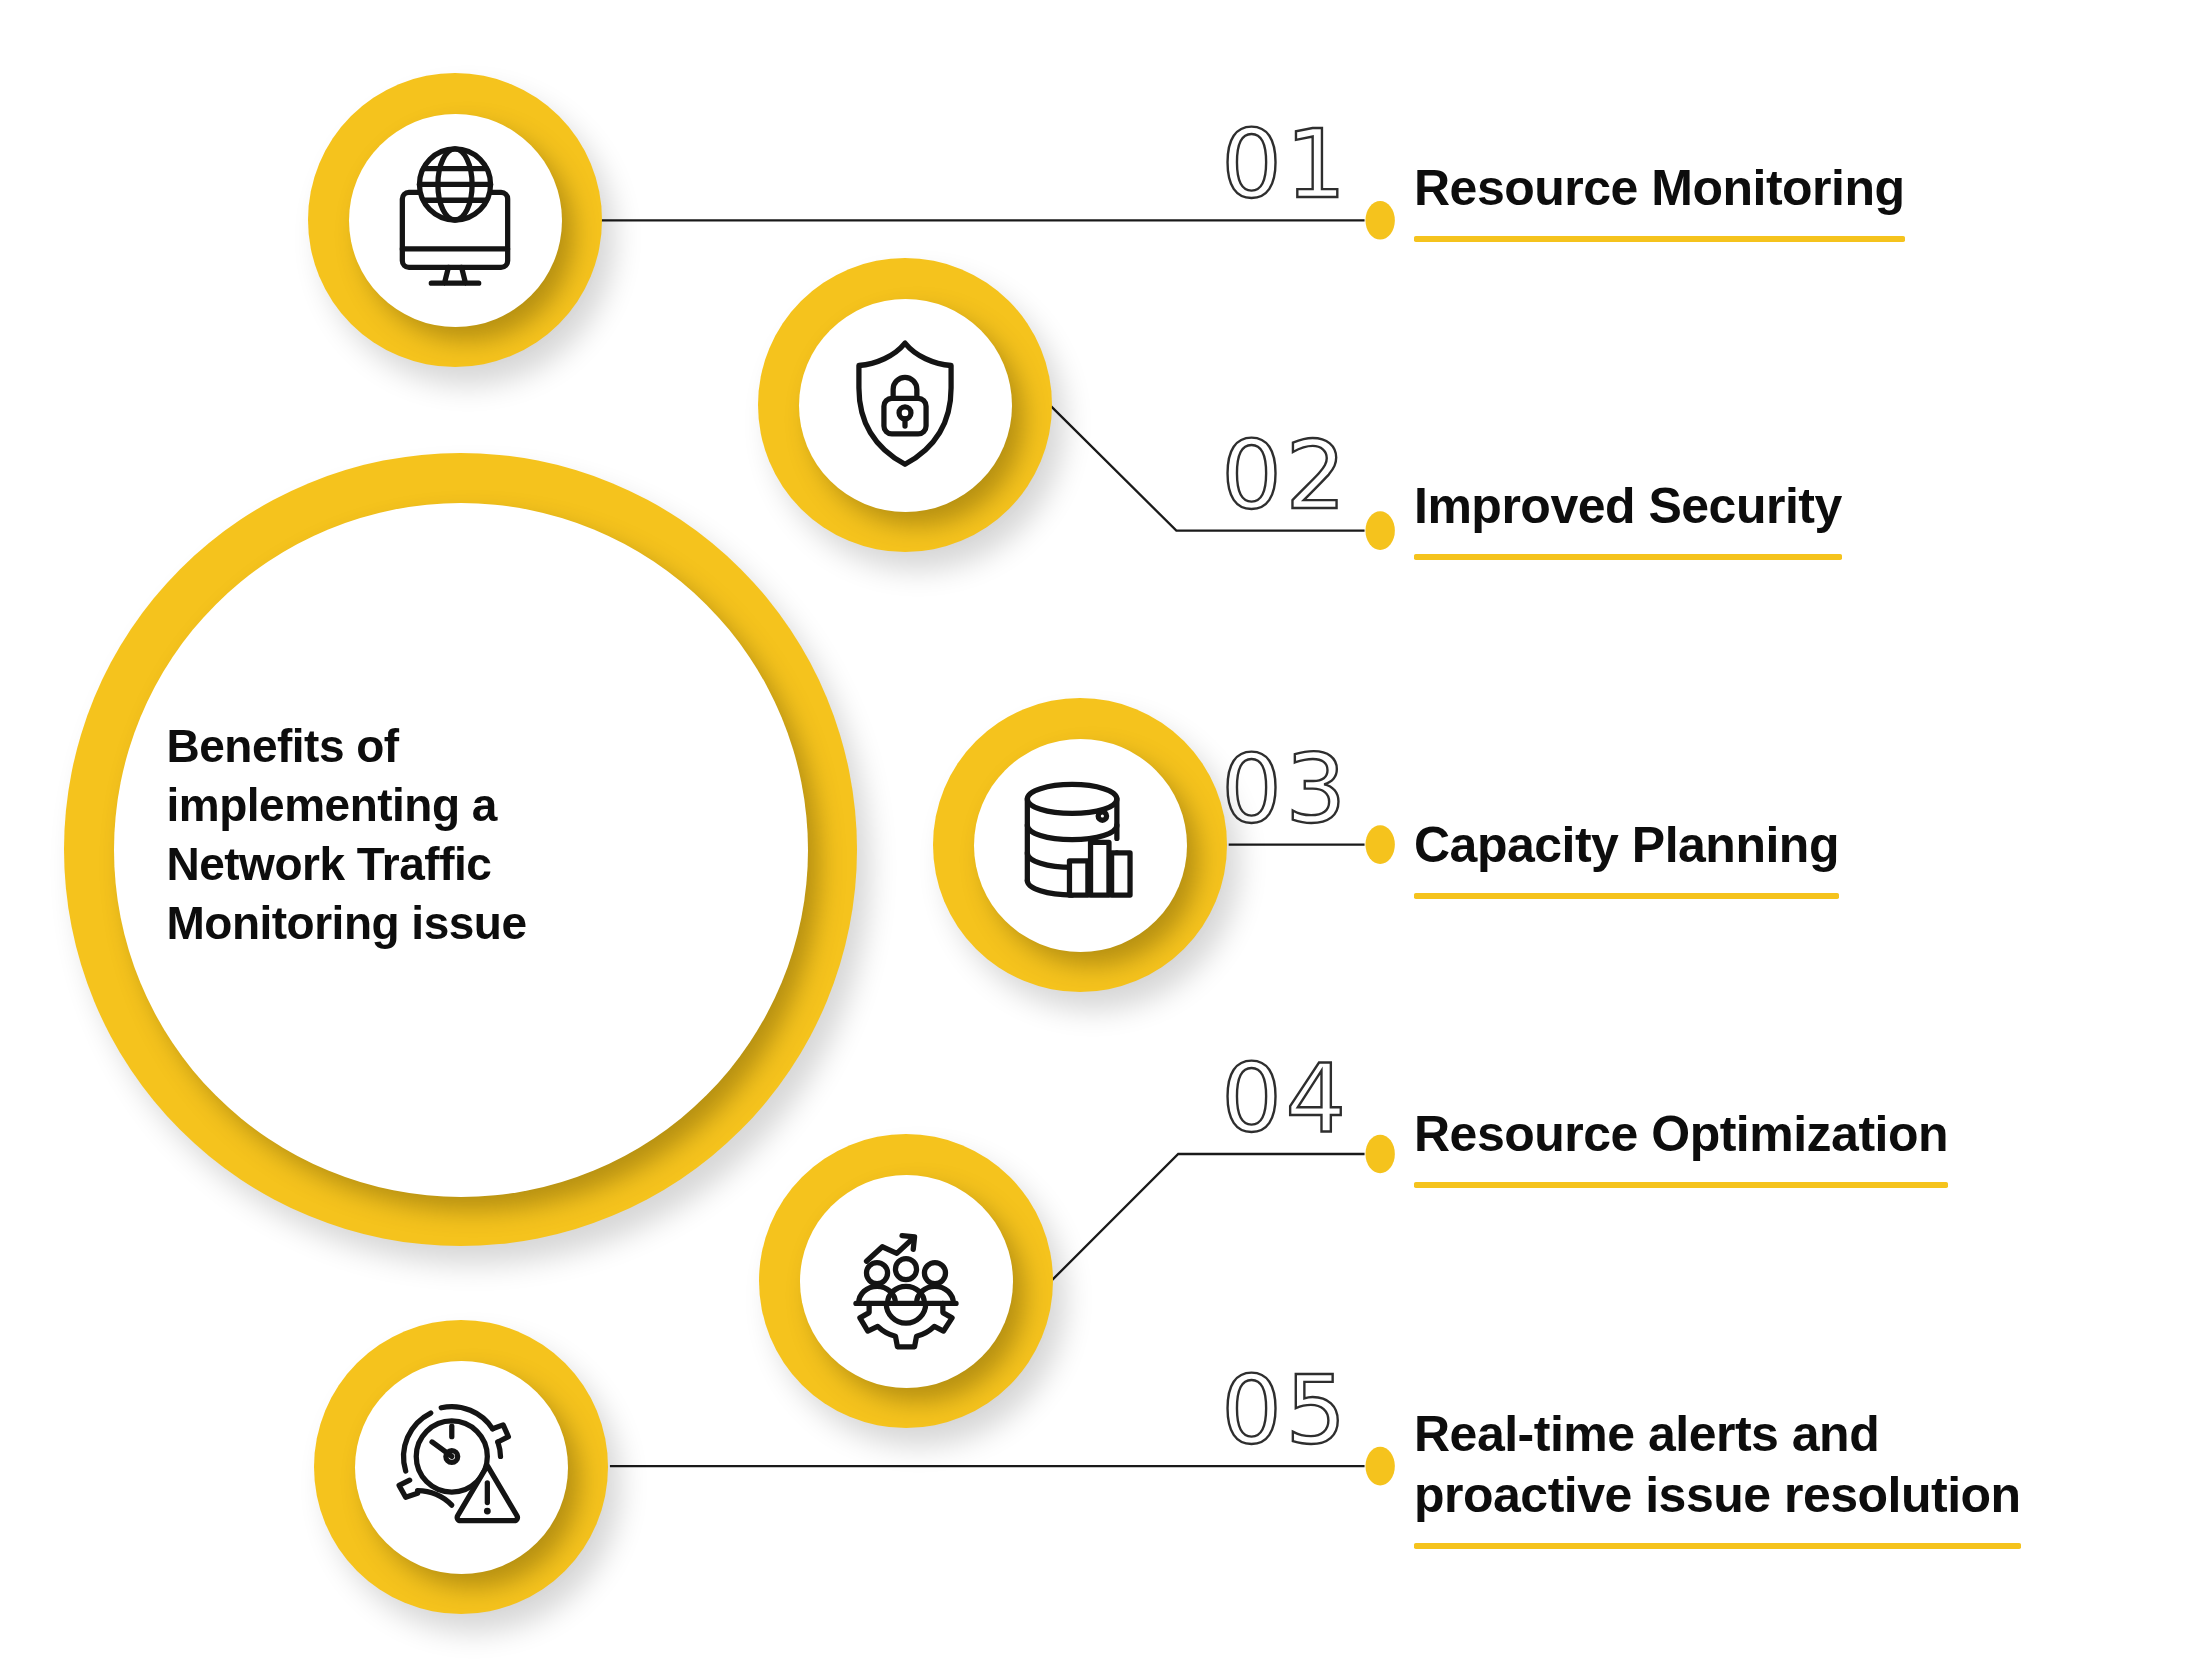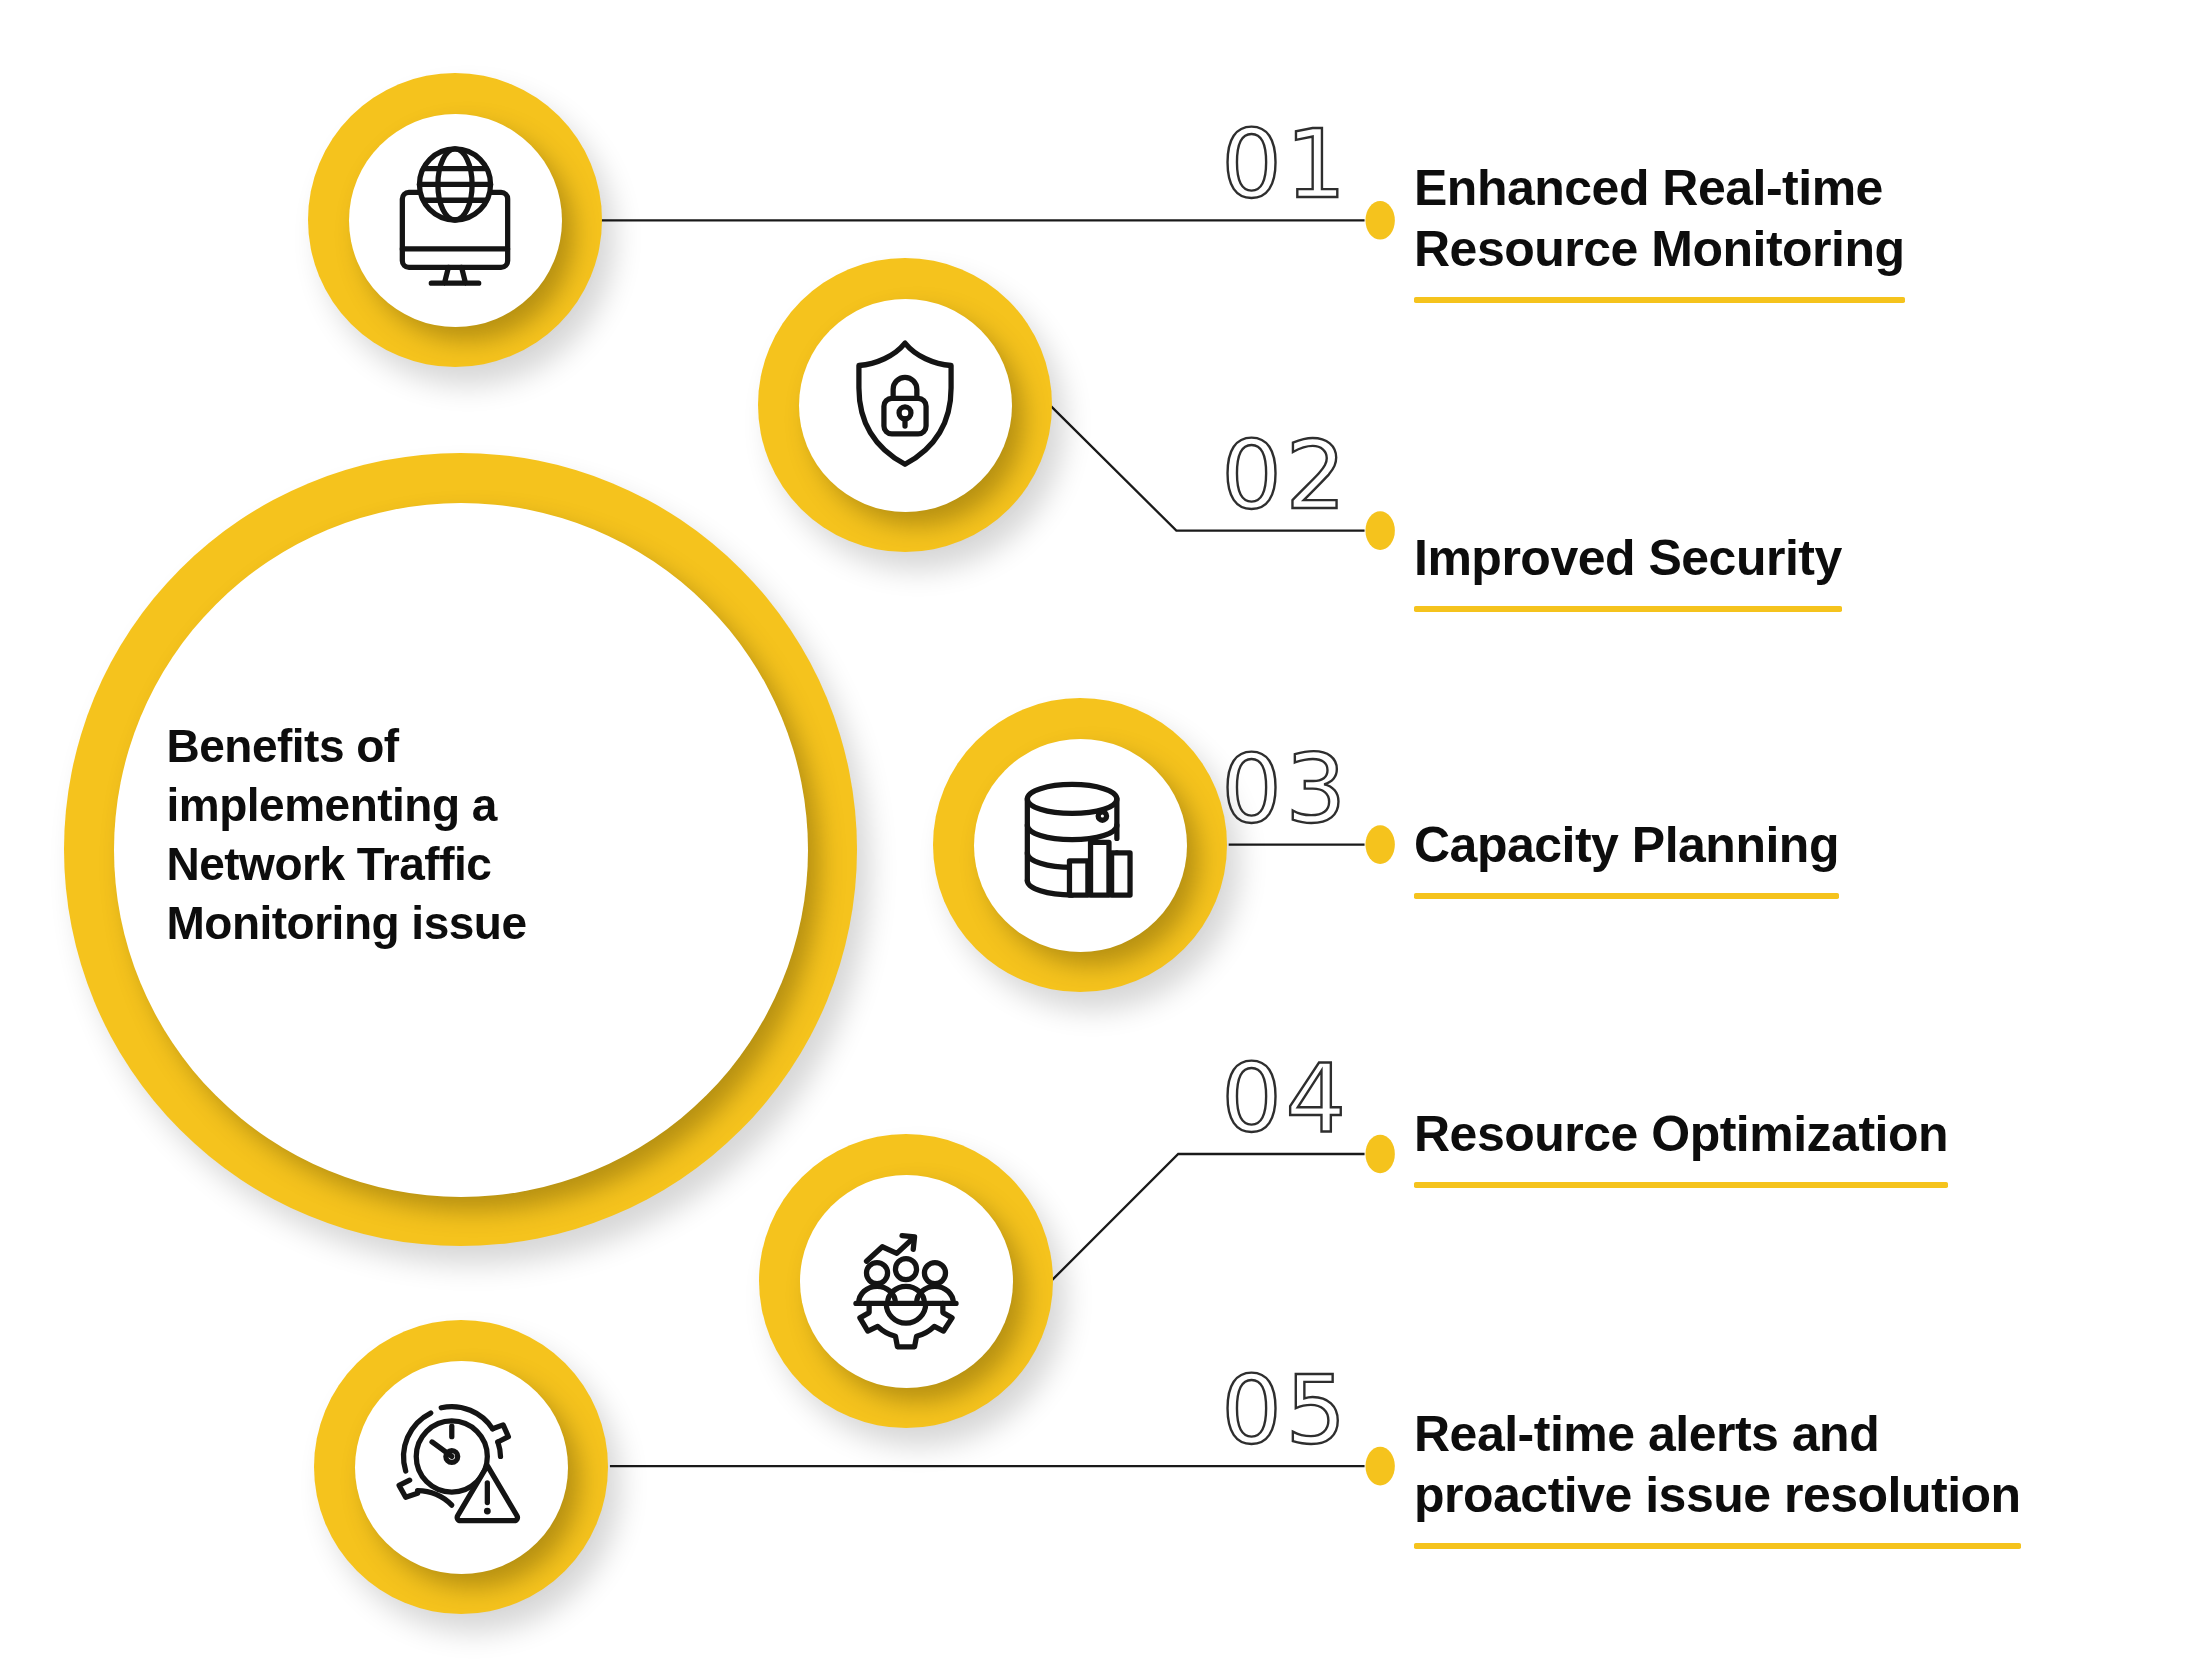--- a/index.html
+++ b/index.html
@@ -167,31 +167,30 @@
         </g>
       </svg>
     </div>
   </div>
 
   <div>
     <svg class="num-svg" style="left:1185px; top:98px;" viewBox="0 0 190 140">
       <text class="num" x="180" y="108" text-anchor="end">01</text>
     </svg>
     <div class="item-title" style="top:158px;">
-      <div>Enhanced Real-time</div>
       <div>Resource Monitoring</div>
       <div class="title-underline"></div>
     </div>
   </div>
 
   <div>
     <svg class="num-svg" style="left:1185px; top:409px;" viewBox="0 0 190 140">
       <text class="num" x="180" y="108" text-anchor="end">02</text>
     </svg>
-    <div class="item-title" style="top:528px;">
+    <div class="item-title" style="top:476px;">
       <div>Improved Security</div>
       <div class="title-underline"></div>
     </div>
   </div>
 
   <div>
     <svg class="num-svg" style="left:1185px; top:723px;" viewBox="0 0 190 140">
       <text class="num" x="180" y="108" text-anchor="end">03</text>
     </svg>
     <div class="item-title" style="top:815px;">

